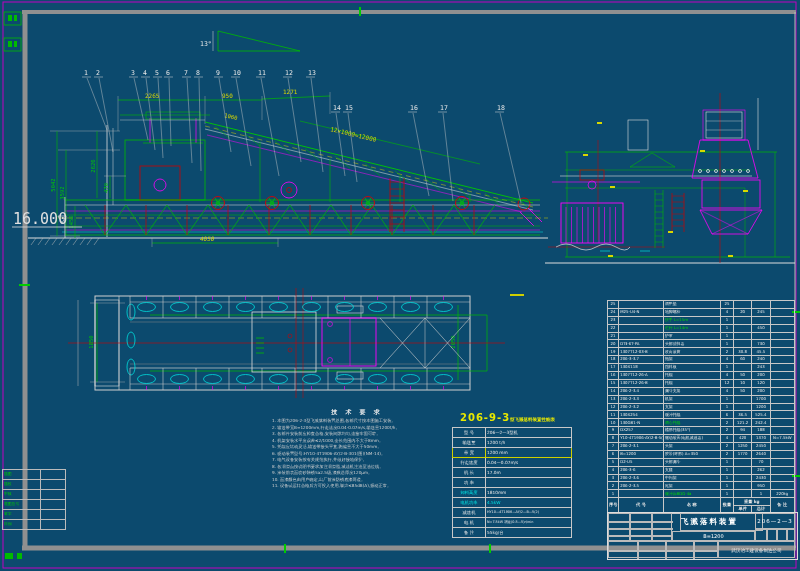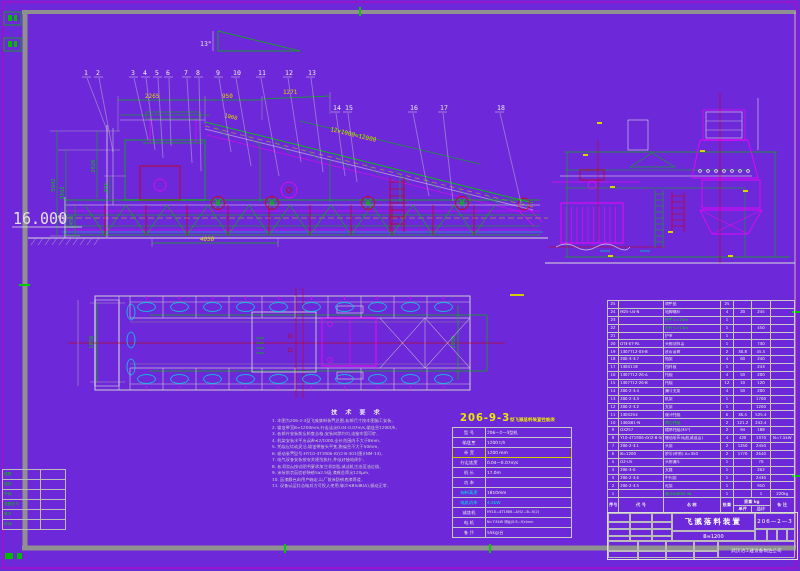--- a/index.html
+++ b/index.html
@@ -1,16 +1,16 @@
 <!DOCTYPE html>
 <html><head>
 <meta charset="utf-8">
 <style>
   html,body{margin:0;padding:0;background:#000;}
-  .canvas{position:relative;width:800px;height:571px;background:#6d28d9;overflow:hidden;
+  .canvas{position:relative;width:800px;height:571px;background:#0c4a6e;overflow:hidden;
           font-family:"DejaVu Sans",sans-serif;color:#ddd;}
   svg text{font-family:"DejaVu Sans Mono",monospace;}
   .ov{position:absolute;}
   
   .notes{left:272px;top:408px;width:184px;}
   .notes-title{font-size:6px;font-weight:bold;letter-spacing:3px;text-align:center;width:110px;margin-left:30px;color:#eee;}
   .note-line{font-size:4.2px;line-height:5.5px;color:#cfcfcf;margin-top:1px;}
   
   .spec{left:452px;top:406px;width:122px;}
   .spec-title{white-space:nowrap;margin-left:8px;}
@@ -27,21 +27,21 @@
   .parts{left:607px;top:300px;width:189px;}
   .parts table{width:188px;table-layout:fixed;}
   .parts td,.parts th{border:0.5px solid #c8c8c8;font-size:3.9px;line-height:4.4px;color:#e8e8e8;
        padding:0 1px;height:6.9px;overflow:hidden;white-space:nowrap;font-weight:normal;text-align:center;}
   .parts td.name,.parts td.code{text-align:left;}
   .parts td.green{color:#00dd00;}
   .parts th{font-weight:bold;font-size:4.2px;}
   
   .tblock{left:607px;top:512px;width:189px;height:46px;border:1px solid #ddd;}
   .tb-cell{position:absolute;border:0.5px solid #bbb;box-sizing:border-box;}
-  .tb-product{font-size:7.5px;font-weight:bold;letter-spacing:2px;color:#fff;text-align:center;line-height:15px;}
+  .tb-product{font-size:7.5px;font-weight:bold;letter-spacing:2px;color:#fff;text-align:left;line-height:15px;margin-left:8px;}
   .tb-spec{font-size:5px;color:#fff;text-align:center;line-height:8px;}
   .tb-no{font-size:5.5px;color:#fff;text-align:center;line-height:15px;letter-spacing:1px;}
   .tb-company{font-size:4.6px;color:#eee;text-align:center;line-height:8px;white-space:nowrap;}
   
   .stamp{left:2px;top:469px;width:64px;}
   .stamp table{width:64px;}
   .stamp td{border:0.5px solid #bbb;font-size:3.8px;line-height:4.5px;height:9px;color:#00cc00;padding:0 1px;white-space:nowrap;}
   .stamp td.v{width:22px;}
 </style>
 </head>

